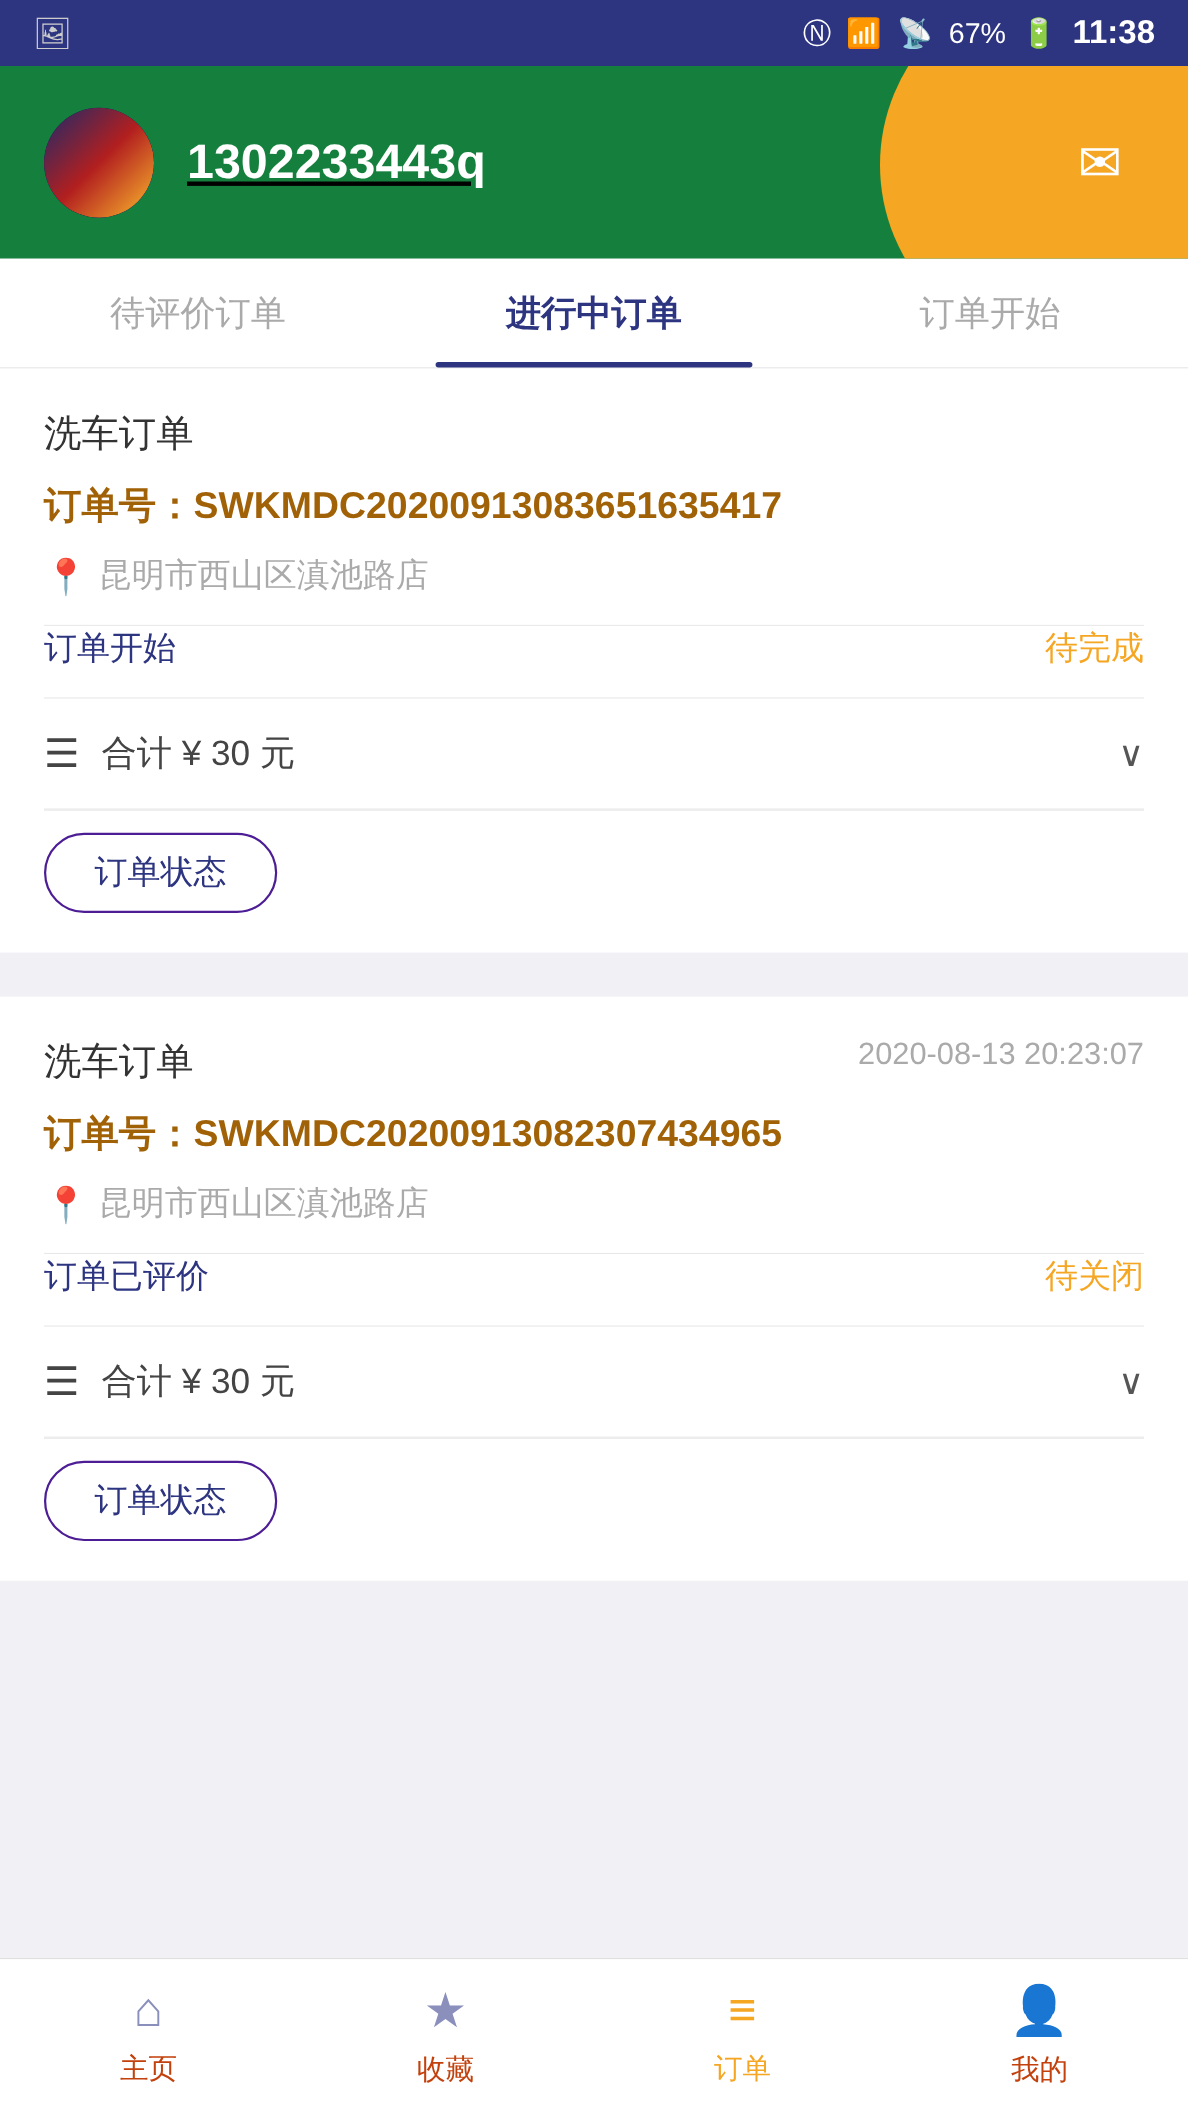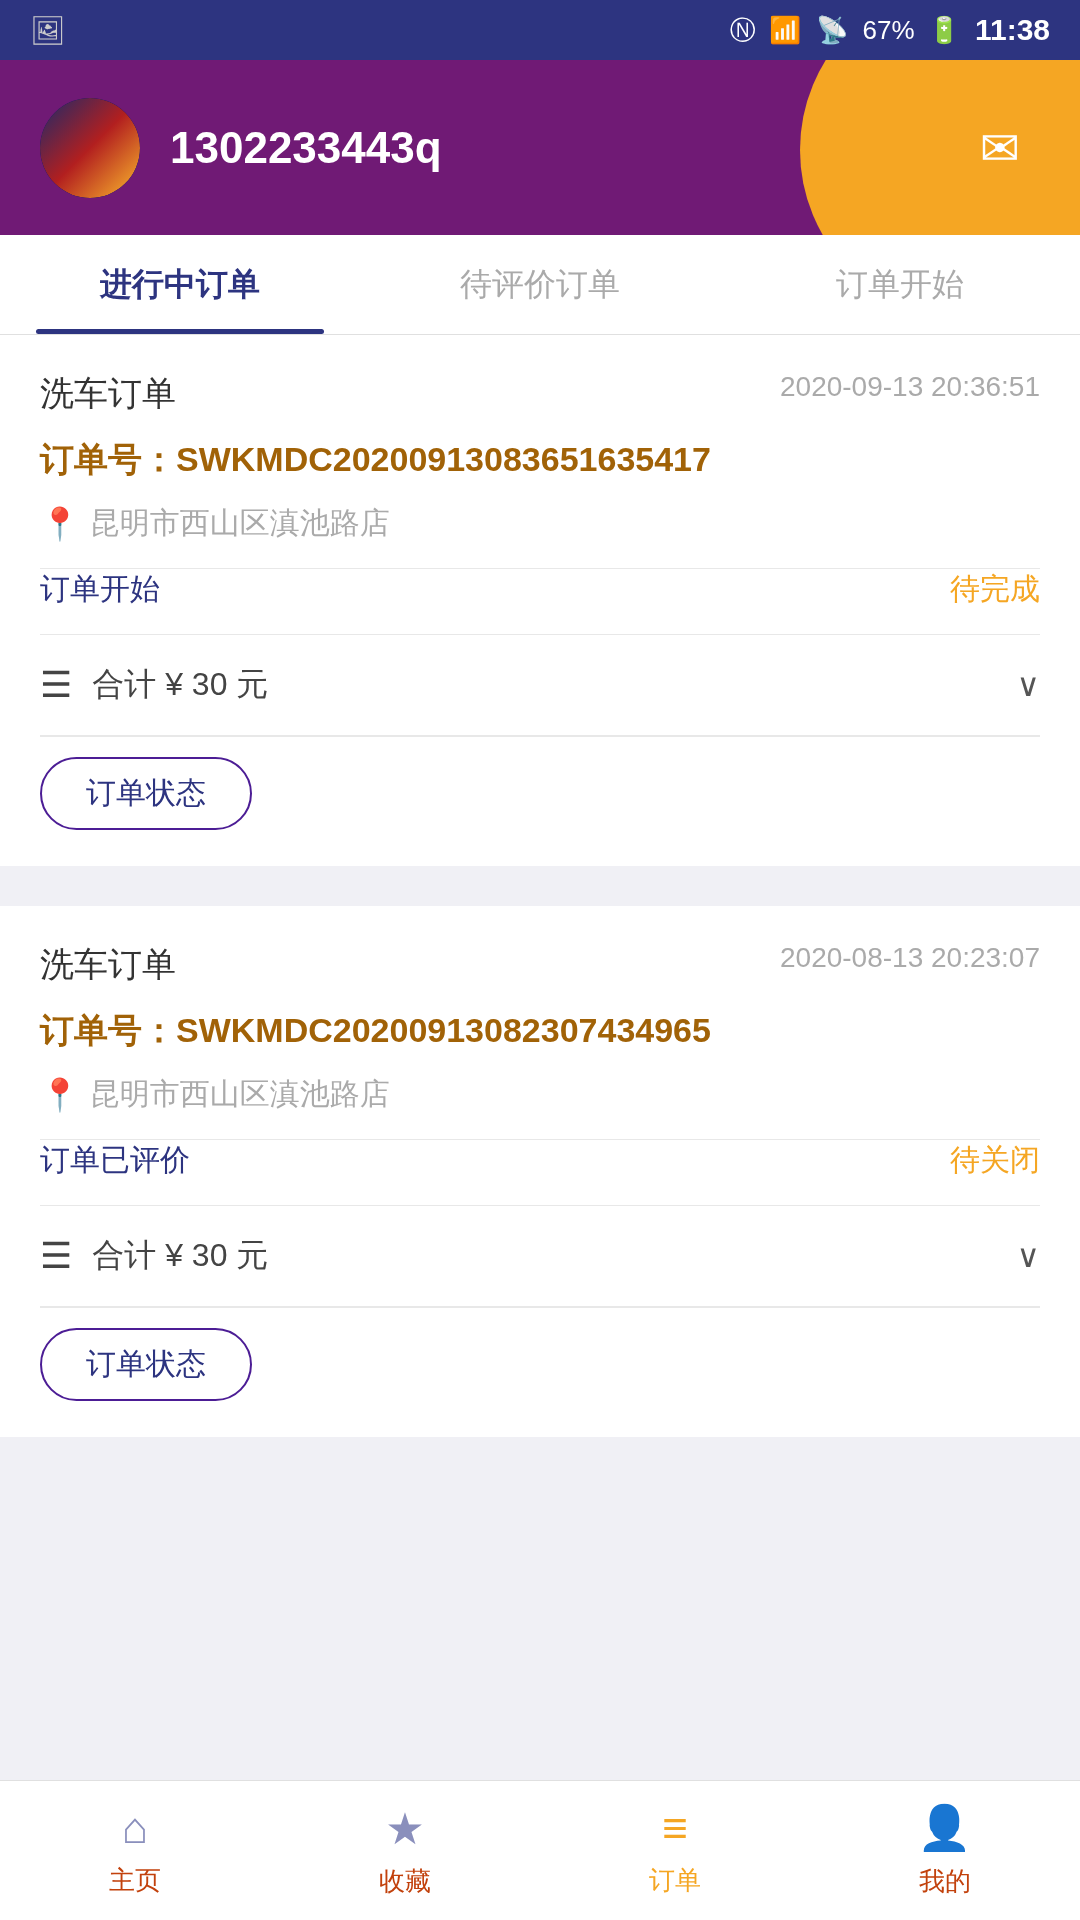--- a/index.html
+++ b/index.html
@@ -39,26 +39,27 @@
     .status-text {
       color: white;
       font-size: 30px;
       font-weight: 600;
     }
 
     
     .header {
       width: 100%;
       height: 175px;
-      background: #701a75;
+      background: #15803d;
       display: flex;
       align-items: center;
       padding: 0 40px;
       position: relative;
       overflow: hidden;
+      text-decoration: underline;
     }
     .header-orange-circle {
       position: absolute;
       right: -60px;
       top: -80px;
       width: 340px;
       height: 340px;
       background: #f5a623;
       border-radius: 50%;
     }
@@ -290,37 +291,36 @@
 <div class="header">
   <div class="header-orange-circle"></div>
   <div class="header-avatar">
     <div class="avatar-img"></div>
   </div>
   <span class="header-username">1302233443q</span>
   <div class="header-mail-icon">✉</div>
 </div>
 
 <div class="tabs">
+  <div class="tab-item">
+    <span>待评价订单</span>
+  </div>
   <div class="tab-item active">
     <span>进行中订单</span>
-  </div>
-  <div class="tab-item">
-    <span>待评价订单</span>
   </div>
   <div class="tab-item">
     <span>订单开始</span>
   </div>
 </div>
 
 <div class="order-list">
 
   <div class="order-card">
     <div class="order-header-row">
       <span class="order-type">洗车订单</span>
-      <span class="order-datetime">2020-09-13 20:36:51</span>
     </div>
     <div class="order-number">订单号：SWKMDC20200913083651635417</div>
     <div class="order-location">
       <span class="location-icon">📍</span>
       <span class="location-text">昆明市西山区滇池路店</span>
     </div>
     <div class="order-divider"></div>
     <div class="order-status-row">
       <span class="order-status-left">订单开始</span>
       <span class="order-status-right">待完成</span>

